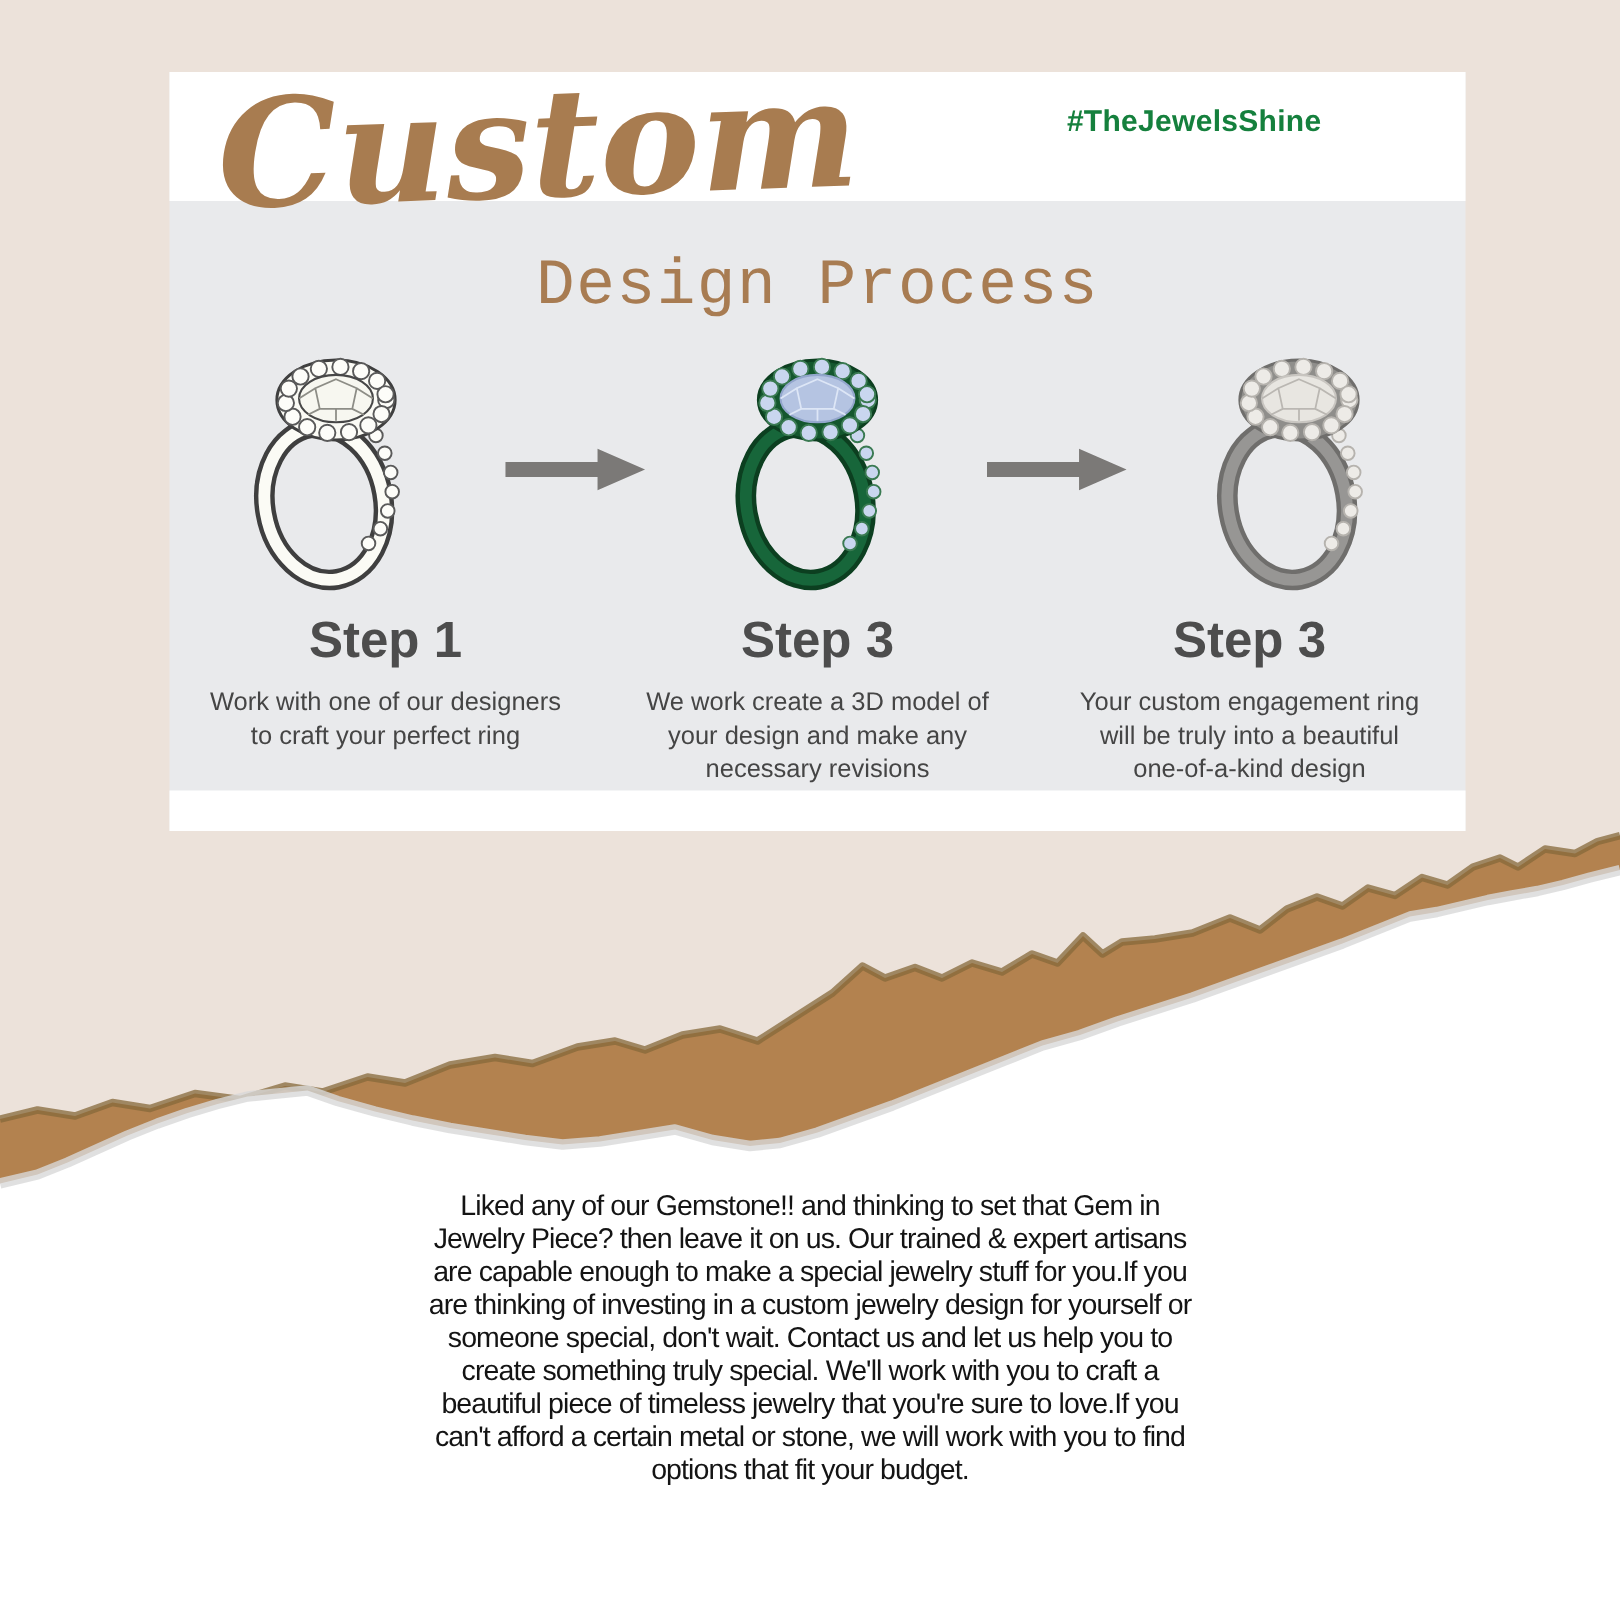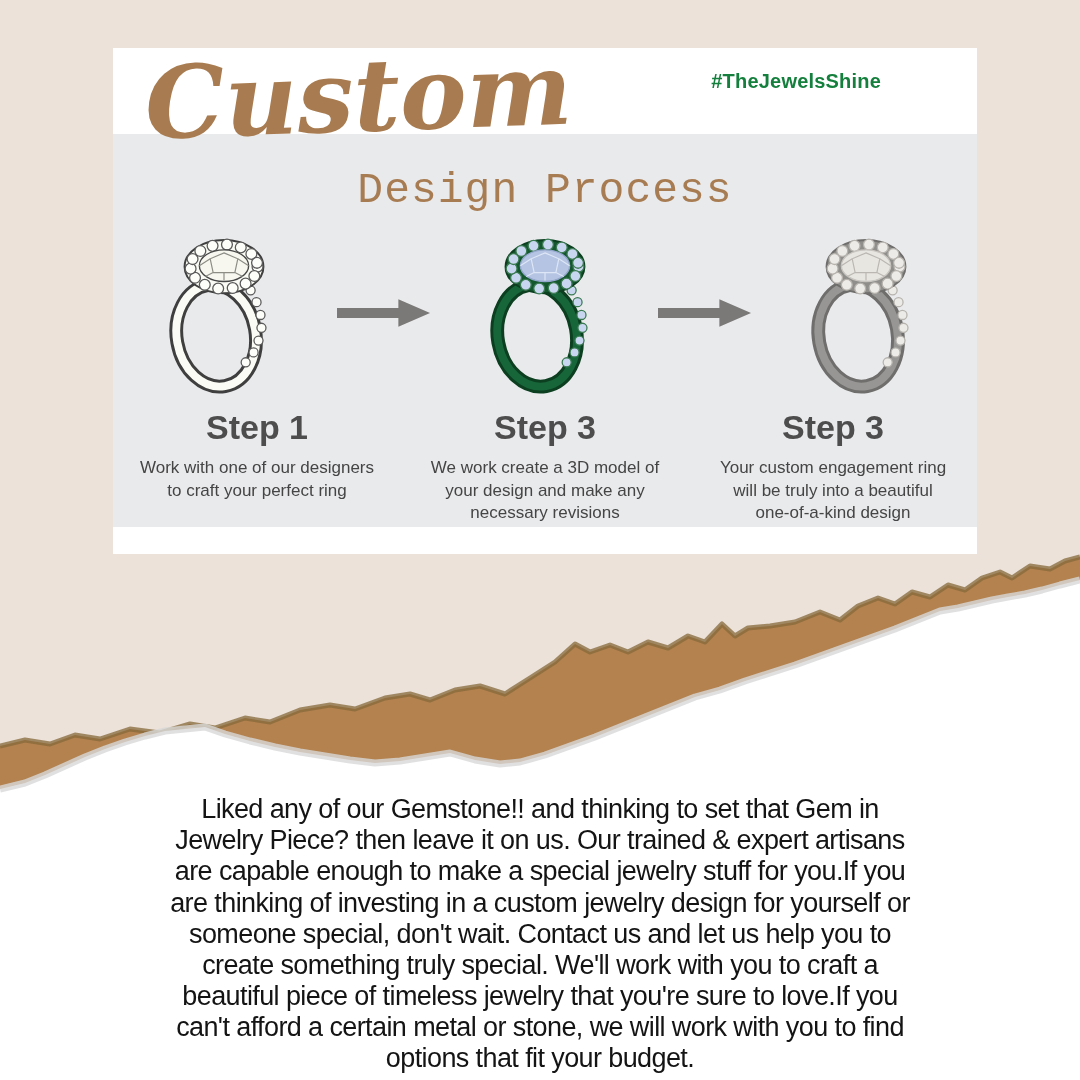--- a/index.html
+++ b/index.html
@@ -68,21 +68,21 @@
   .sym-band-inner{stroke:var(--band-inner);stroke-width:8;fill:none;}
   .sym-halo{fill:var(--halo-fill);stroke:var(--halo-stroke);stroke-width:2;}
   .sym-stone{fill:var(--stone-f);stroke:var(--stone-s);stroke-width:1.3;}
   .sym-center{fill:var(--center-fill);stroke:var(--center-stroke);stroke-width:1.4;}
   .sym-facet{fill:none;stroke:var(--facet);stroke-width:1.2;}
   .arrow-glyph{fill:#7b7977;}
 
   
   .bottom-text{
     position:absolute;left:80px;top:794px;width:920px;text-align:center;
-    font-size:27px;line-height:1.155;letter-spacing:-0.6px;color:#141414;
+    font-size:19px;line-height:1.155;letter-spacing:-0.6px;color:#141414;
     white-space:pre-line;
   }
 </style>
 </head>
 <body>
 
 <div class="canvas">
 
   <div class="bg-top"></div>
 

